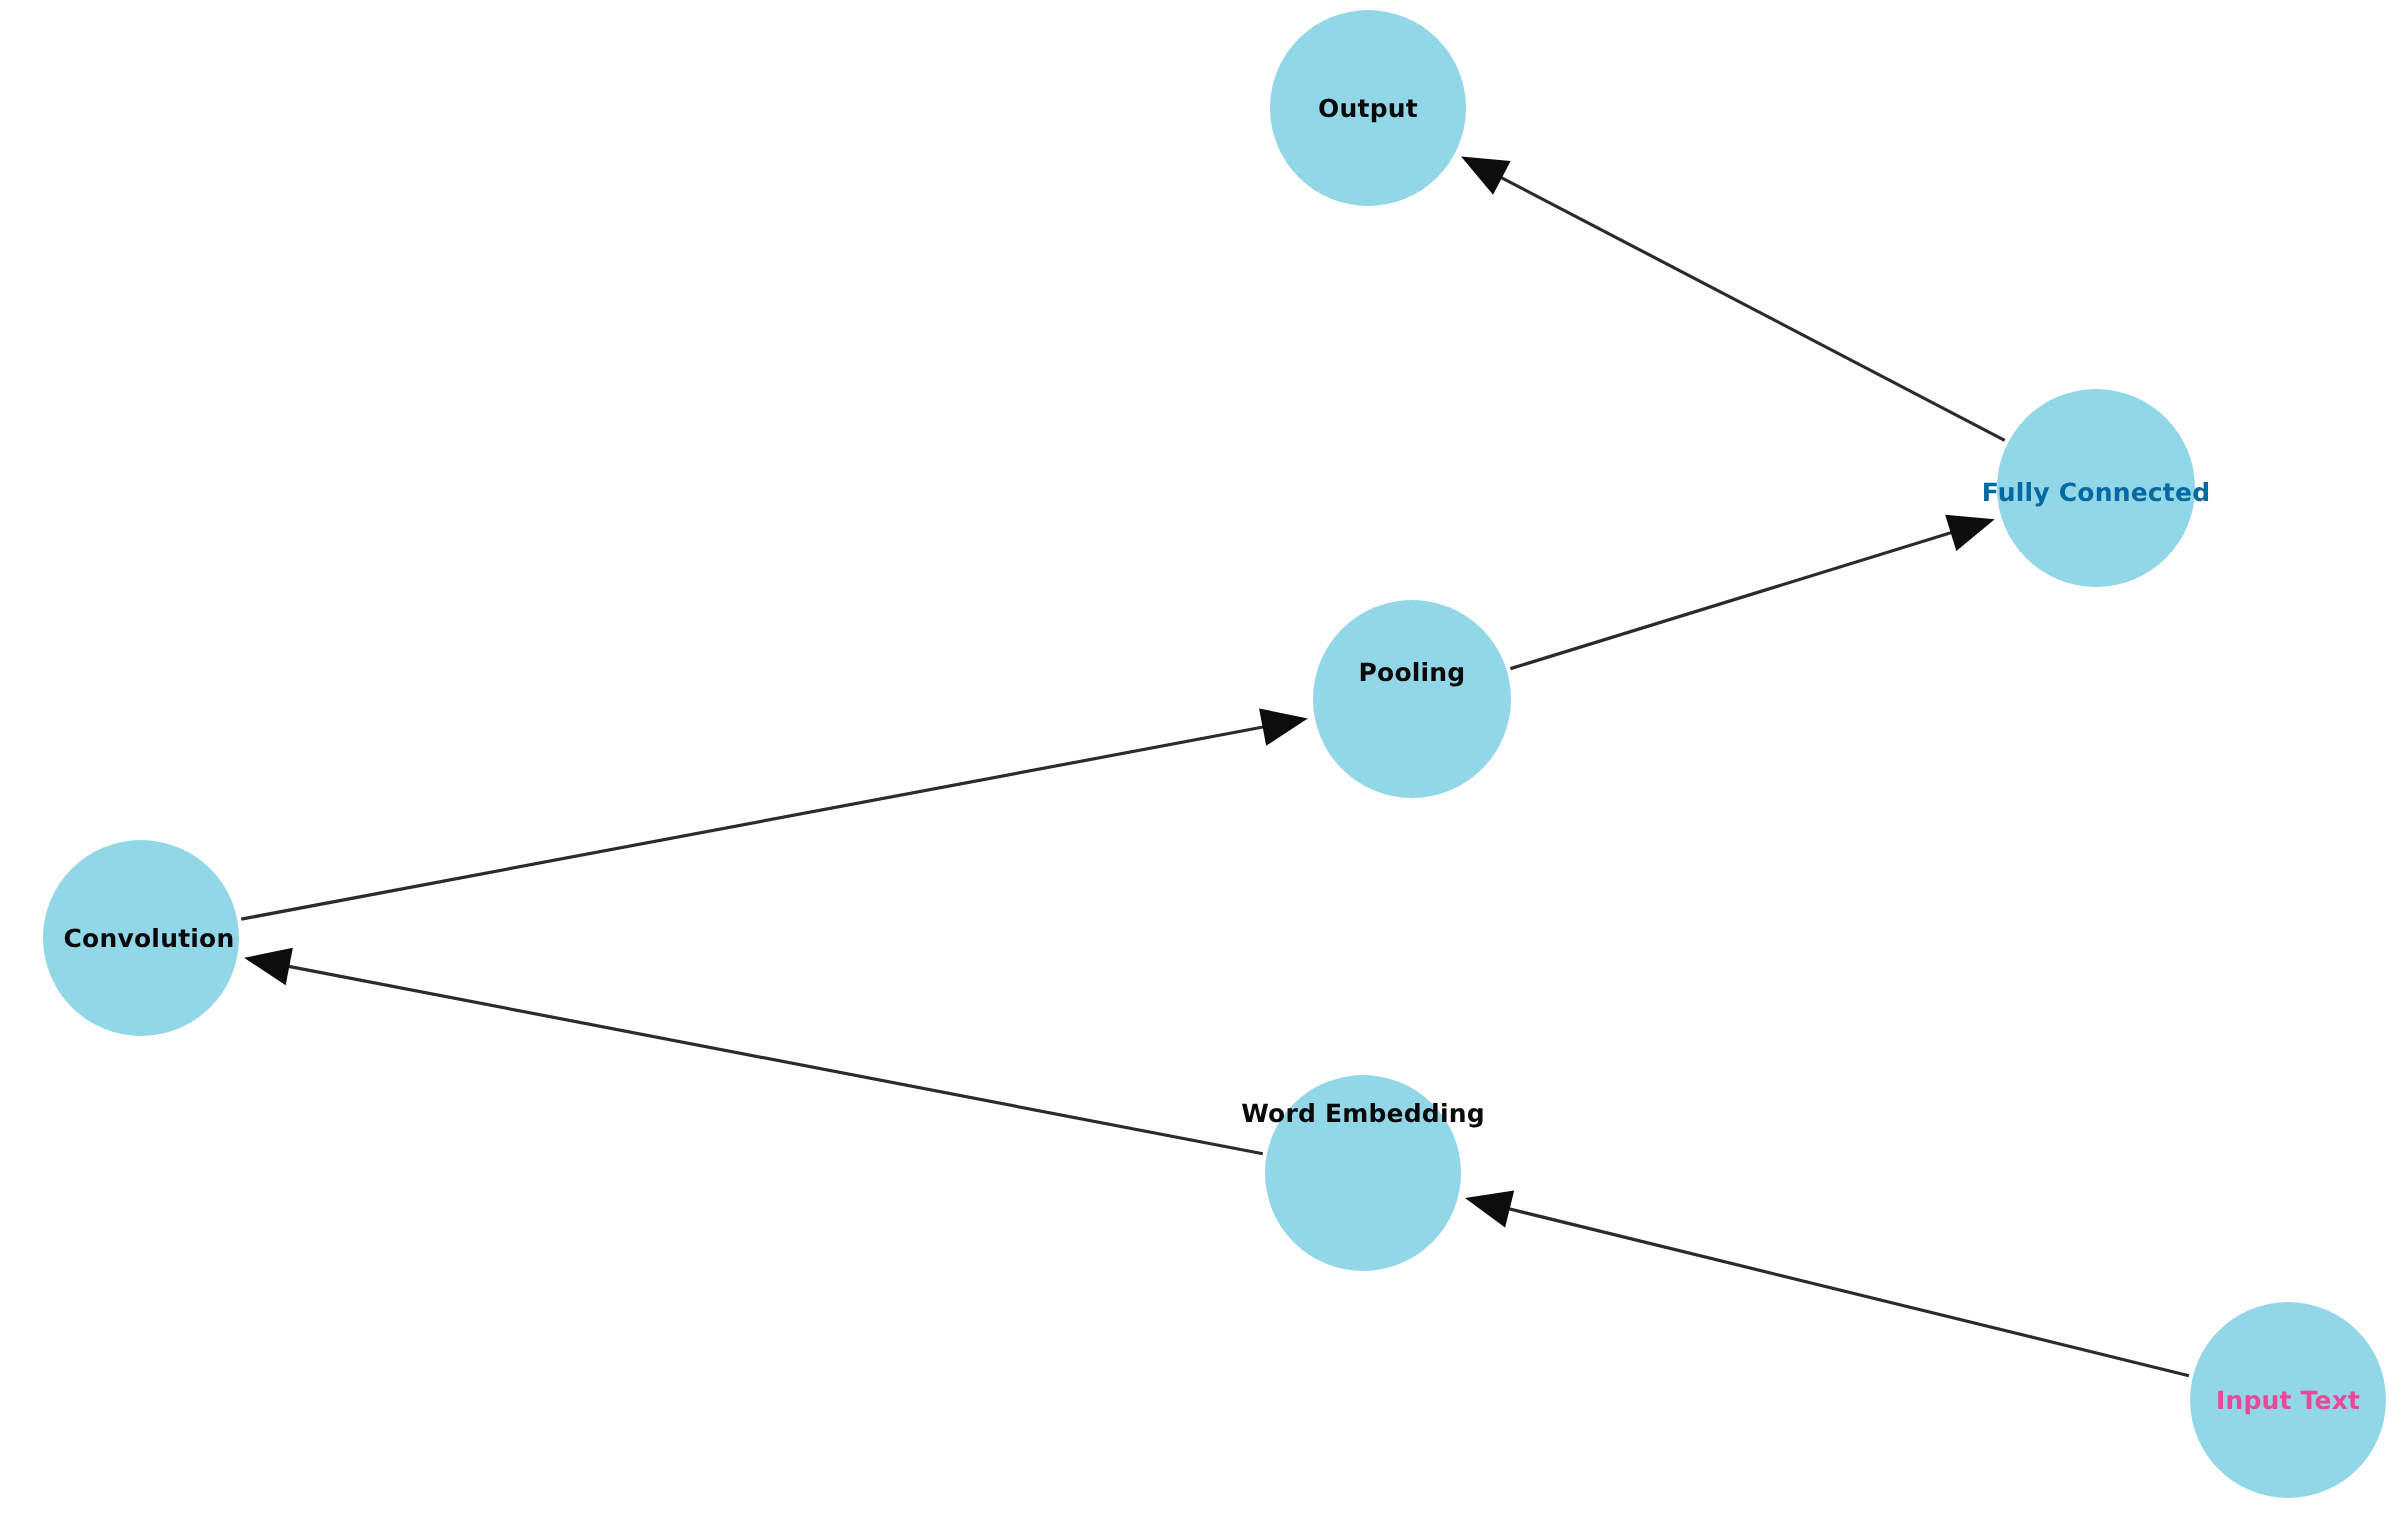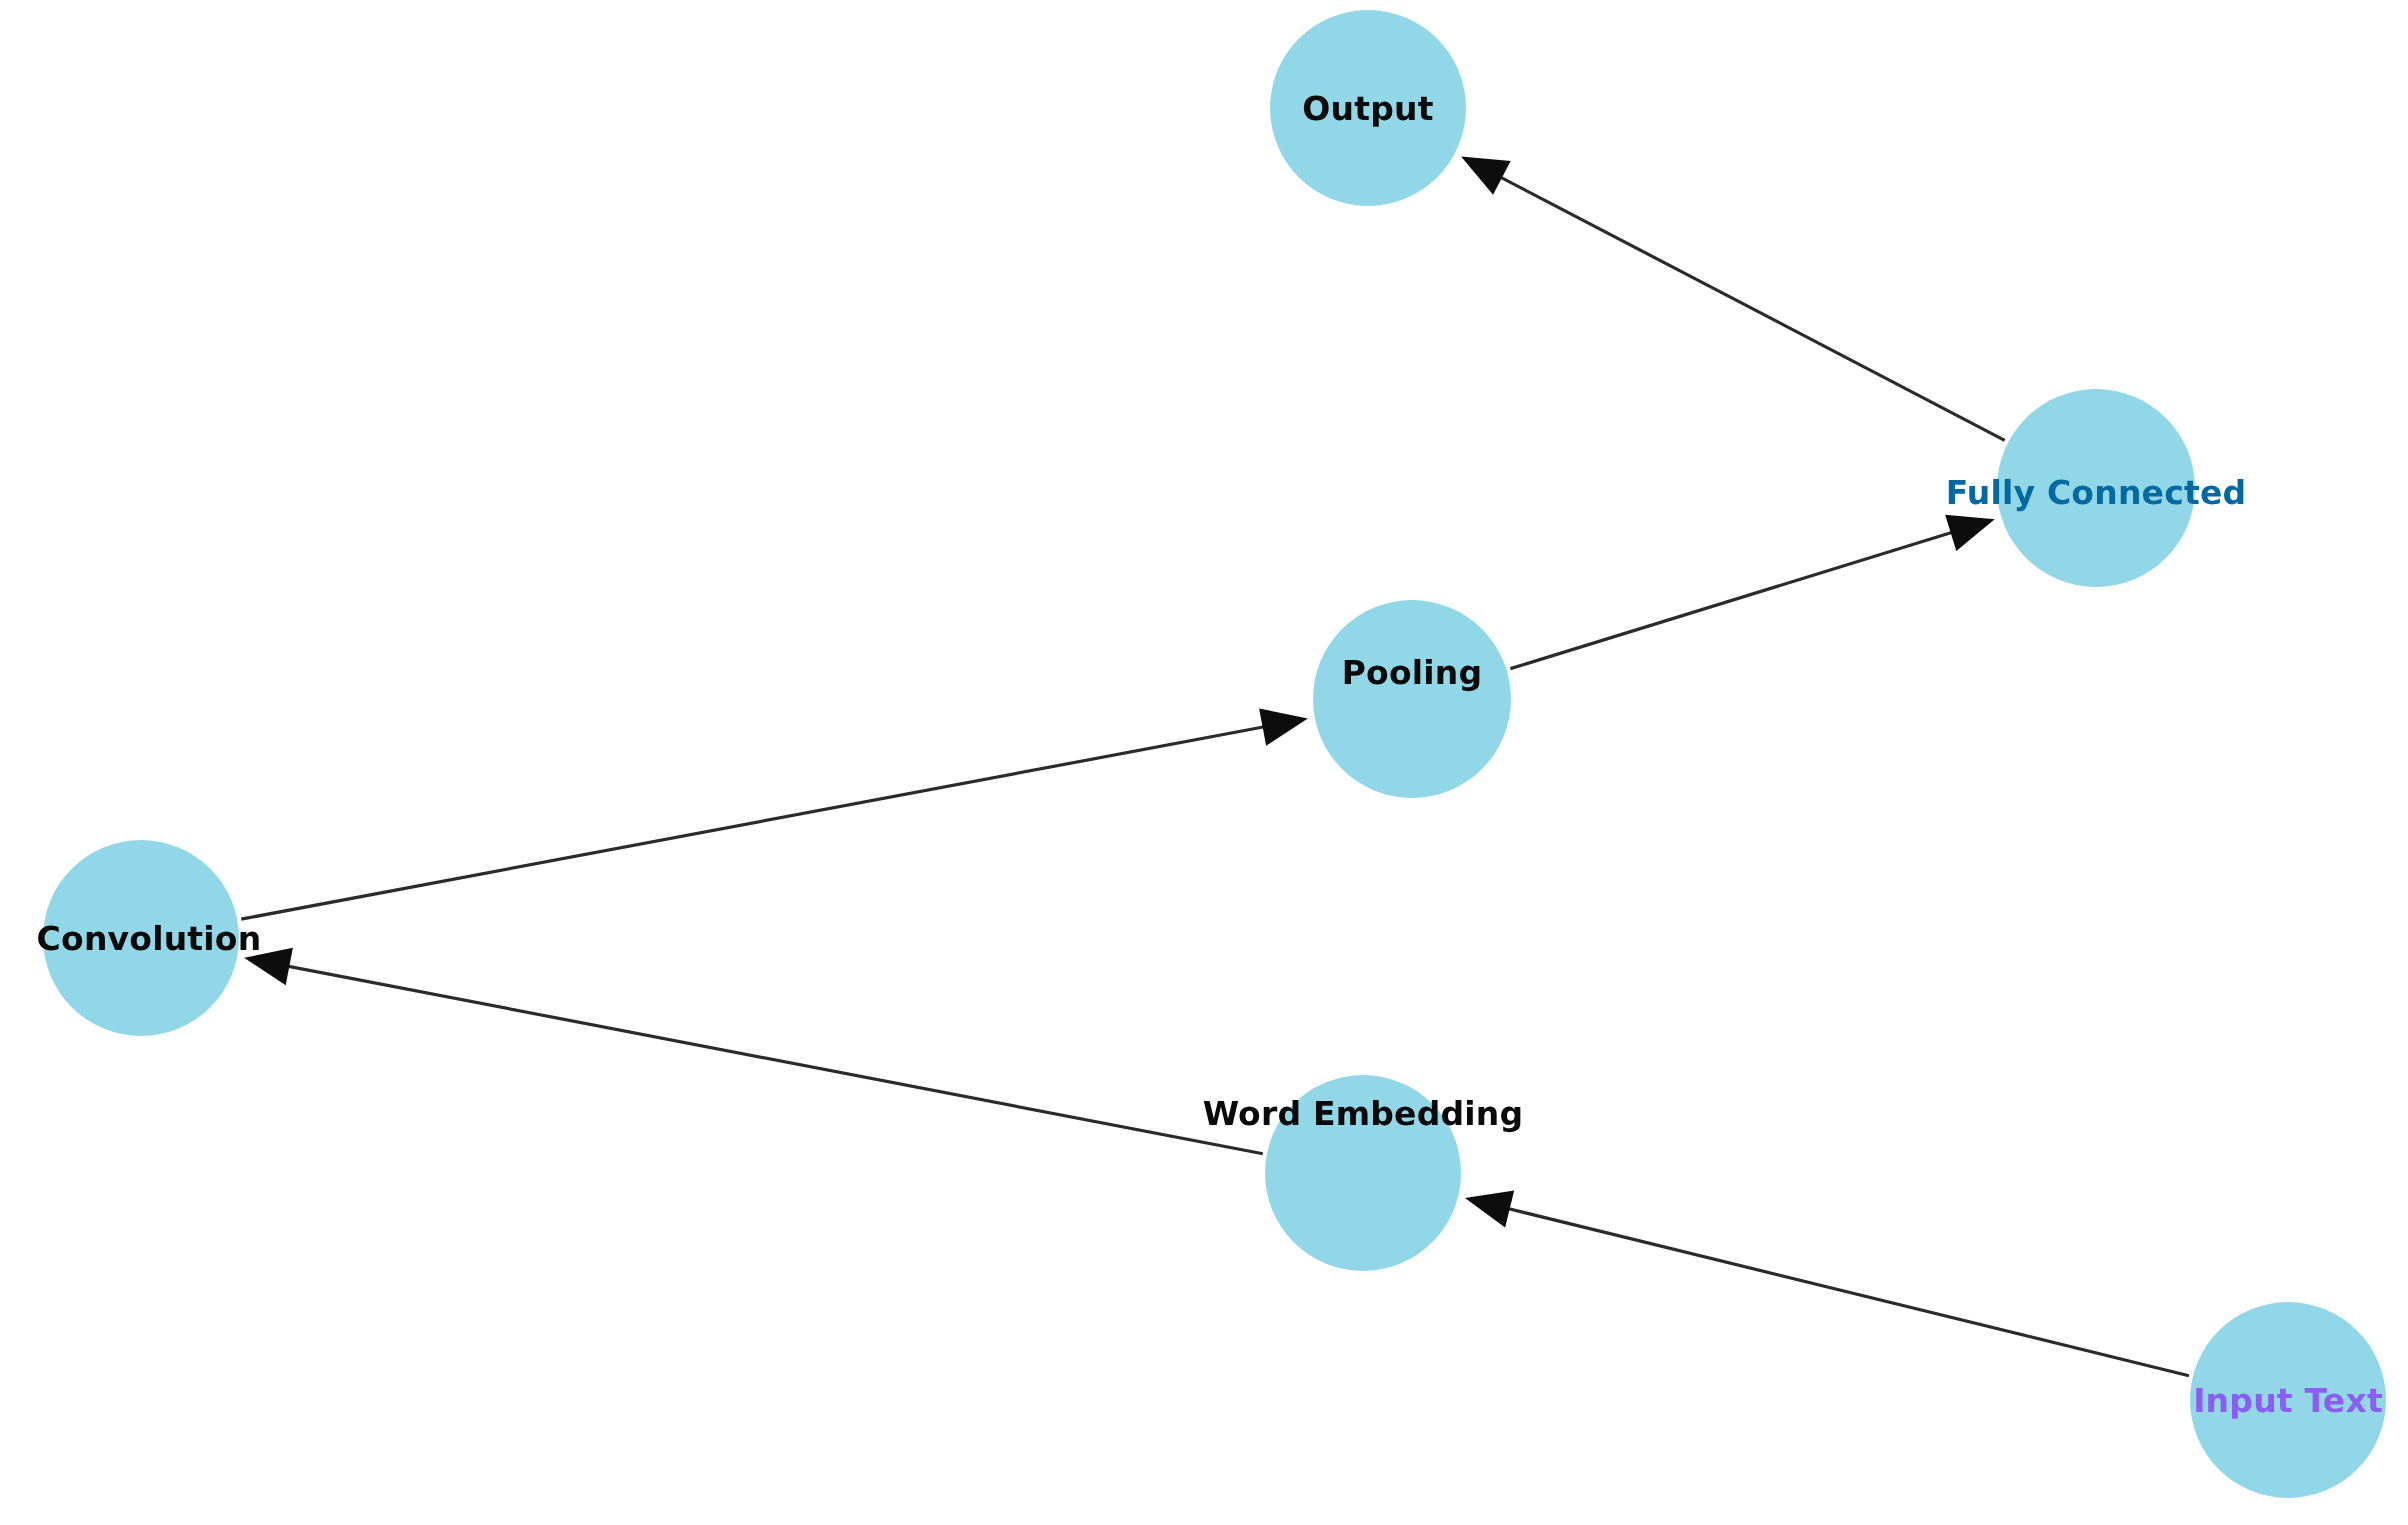--- a/index.html
+++ b/index.html
@@ -40,21 +40,21 @@
   .arrow-head {
     fill: #0d0d0d;
     stroke: none;
   }
   .node-label {
     position: absolute;
     transform: translate(-50%, -50%);
     white-space: nowrap;
     font-family: "DejaVu Sans", sans-serif;
     font-weight: 700;
-    font-size: 33px;
+    font-size: 25px;
     letter-spacing: 0.2px;
     color: #0a0a0a;
     line-height: 1;
     pointer-events: none;
     text-rendering: geometricPrecision;
   }
 </style>
 </head>
 <body>
 
@@ -94,16 +94,16 @@
       </g>
 
   </svg>
 
   <div id="labels-layer">
       <div class="node-label" style="left: 1368px; top: 108px; color: rgb(10, 10, 10);">Output</div>
       <div class="node-label" style="left: 2096px; top: 492px; color: #0369a1;">Fully Connected</div>
       <div class="node-label" style="left: 1412px; top: 672px; color: rgb(10, 10, 10);">Pooling</div>
       <div class="node-label" style="left: 149px; top: 938px; color: rgb(10, 10, 10);">Convolution</div>
       <div class="node-label" style="left: 1363px; top: 1113px; color: rgb(10, 10, 10);">Word Embedding</div>
-      <div class="node-label" style="left: 2288px; top: 1400px; color: #8b5cf6; text-align: right;">Input Text</div>
+      <div class="node-label" style="left: 2288px; top: 1400px; color: #ec4899; text-align: right;">Input Text</div>
     </div>
 
 </div>
 
 </body></html>

